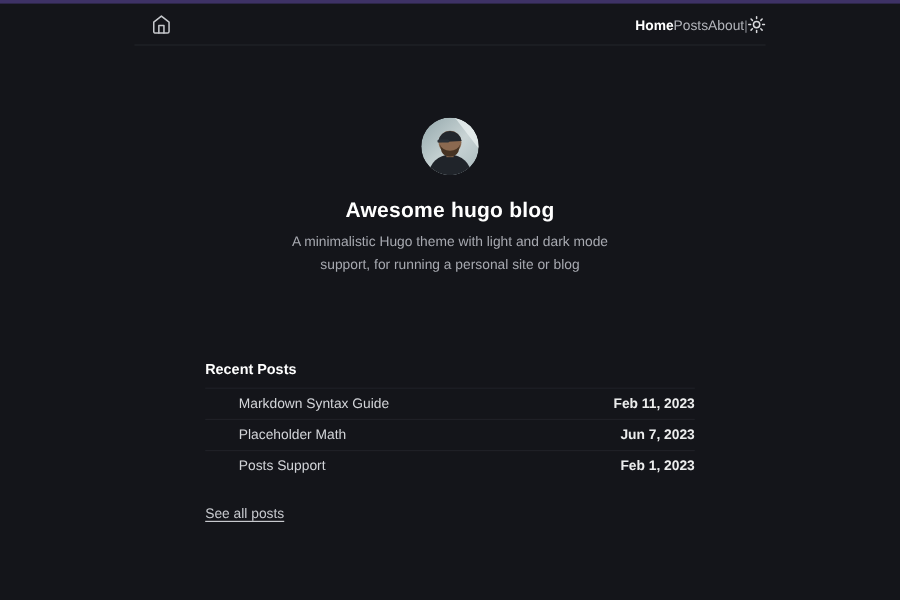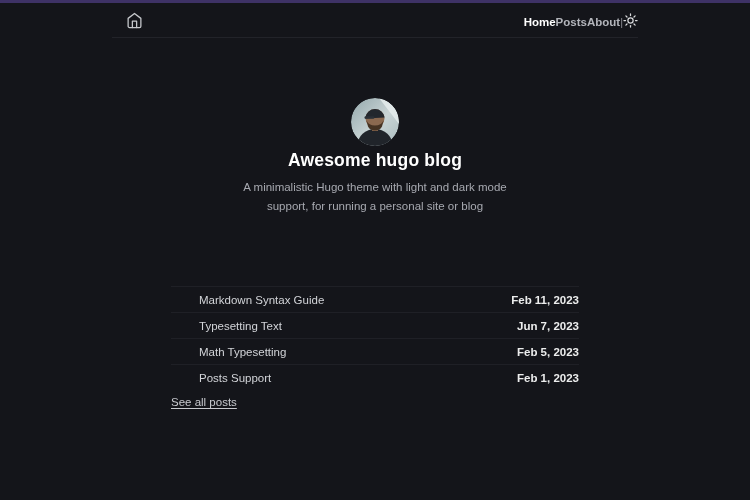--- a/index.html
+++ b/index.html
@@ -20,30 +20,30 @@
     width: 526px;
     margin: 0 auto;
     height: 35px;
     display: flex;
     align-items: center;
     justify-content: space-between;
     border-bottom: 1px solid #222329;
   }
   .home-link { display: flex; align-items: center; margin-left: 14px; }
   nav { display: flex; align-items: flex-end; gap: 0; font-size: 11.5px; }
-  .nav-link { color: #b3b5bb; font-weight: bold; }
+  .nav-link { color: #b3b5bb; }
   .nav-link.active { color: #ffffff; font-weight: 700; }
   .nav-sep { color: #8a8c93; font-size: 11px; }
   .theme-toggle { background: none; border: none; display: flex; align-items: center; cursor: pointer; padding: 0; }
 
   
   main { width: 408px; margin: 0 auto; }
   .hero { margin-top: 60px; text-align: center; }
   .avatar { width: 48px; height: 48px; border-radius: 50%; overflow: hidden; display: inline-block; }
-  .hero h1 { margin-top: 0; font-size: 17.5px; font-weight: 700; letter-spacing: 0.2px; color: #ffffff; }
+  .hero h1 { margin-top: 14px; font-size: 17.5px; font-weight: 700; letter-spacing: 0.2px; color: #ffffff; }
   .subtitle {
     margin: 7px auto 16px auto;
     max-width: 292px;
     font-size: 11.5px;
     line-height: 19px;
     color: #a7a9b0;
   }
 
   .recent { margin-top: 70px; }
   .recent h2 { font-size: 12px; font-weight: 700; color: #ffffff; margin-bottom: 8px; }
@@ -53,21 +53,21 @@
     border-top: 1px solid #1f2026;
     display: flex;
     align-items: center;
     justify-content: space-between;
     font-size: 11.5px;
   }
   .post-title { color: #d2d4d8; padding-left: 28px; }
   .post-date { color: #eceded; font-weight: 600; }
   .see-all {
     display: inline-block;
-    margin-top: 6px;
+    margin-top: 22px;
     font-size: 11.5px;
     color: #c7c9ce;
     text-decoration: underline;
     text-underline-offset: 2px;
   }
 </style>
 </head>
 <body>
 
 <div class="accent-bar"></div>
@@ -130,32 +130,29 @@
           <path d="M14.3 19.5 a9.8 9.8 0 0 1 19.4 0 l-20 1 z" fill="#23272d"></path>
           <rect x="13.5" y="18.2" width="10" height="2.6" rx="1.3" fill="#2b3037"></rect>
         </g>
       </svg>
     </span>
     <h1>Awesome hugo blog</h1>
     <p class="subtitle">A minimalistic Hugo theme with light and dark mode support, for running a personal site or blog</p>
   </section>
 
   <section class="recent">
+    <h2>Recent Posts</h2>
     <ul class="post-list">
       <li>
         <a class="post-title">Markdown Syntax Guide</a>
         <span class="post-date">Feb 11, 2023</span>
       </li>
       <li>
-        <a class="post-title">Typesetting Text</a>
+        <a class="post-title">Placeholder Math</a>
         <span class="post-date">Jun 7, 2023</span>
-      </li>
-      <li>
-        <a class="post-title">Math Typesetting</a>
-        <span class="post-date">Feb 5, 2023</span>
       </li>
       <li>
         <a class="post-title">Posts Support</a>
         <span class="post-date">Feb 1, 2023</span>
       </li>
     </ul>
     <a class="see-all">See all posts</a>
   </section>
 </main>
 

